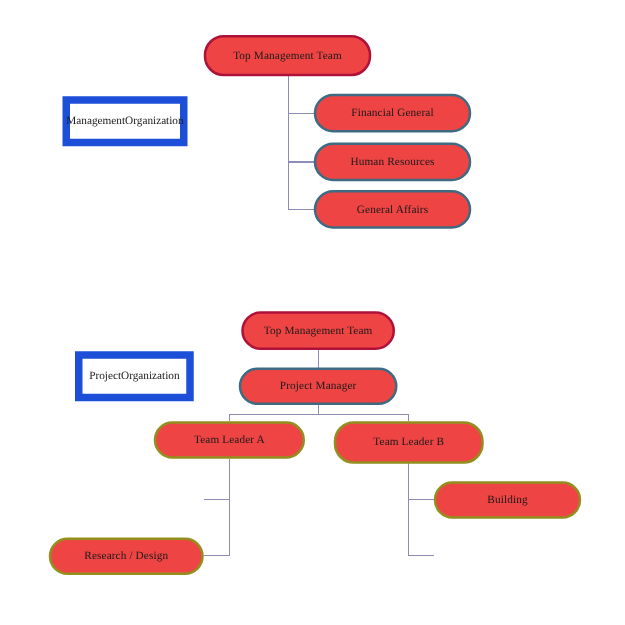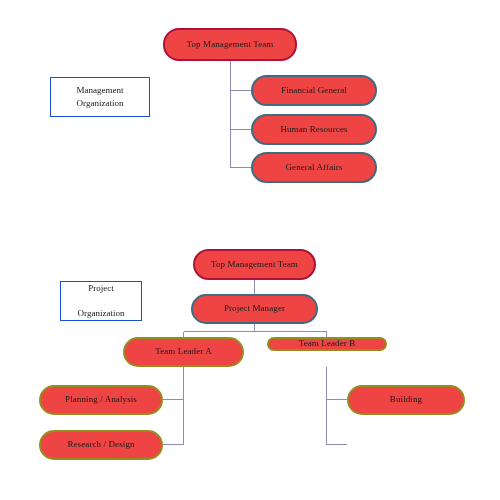--- a/index.html
+++ b/index.html
@@ -48,23 +48,23 @@
 
   .node.crimson { border-color: #AE1139; border-radius: 16px; }
   .node.steel   { border-color: #3E6B82; border-radius: 16px; }
   .node.olive   { border-color: #938F1E; border-radius: 16px; }
 
   
   .caption-box {
     position: absolute;
     box-sizing: border-box;
     background: #ffffff;
-    border: 1px solid #1d4ed8;
+    border: 6px solid #1d4ed8;
     display: flex;
-    flex-direction: column;
+    flex-direction: row;
     align-items: center;
     justify-content: center;
     text-align: center;
   }
   .caption-line {
     display: block;
     font-size: 9px;
     color: #1a1a1a;
     line-height: 1.45;
   }
@@ -123,44 +123,41 @@
   </div>
 
   <div class="node steel" style="left:251px; top:152px; width:126px; height:31px;">
     <span class="node-label">General Affairs</span>
   </div>
 
   <div class="node steel" style="left:251px; top:114px; width:126px; height:31px;">
     <span class="node-label">Human Resources</span>
   </div>
 
-  <div class="caption-box" style="left:60px; top:281px; width:82px; height:40px;justify-content:space-between;">
+  <div class="caption-box" style="left:60px; top:281px; width:95px; height:40px;">
     <span class="caption-line">Project</span>
     <span class="caption-line">Organization</span>
   </div>
 
   <div class="node crimson" style="left:193px; top:249px; width:123px; height:31px;">
     <span class="node-label">Top Management Team</span>
   </div>
 
   <div class="node steel" style="left:191px; top:294px; width:127px; height:30px;">
     <span class="node-label">Project Manager</span>
   </div>
 
   <div class="node olive" style="left:123px; top:337px; width:121px; height:30px;">
     <span class="node-label">Team Leader A</span>
   </div>
 
-  <div class="node olive" style="left:267px; top:337px; width:120px; height:14px;">
+  <div class="node olive" style="left:267px; top:337px; width:120px; height:34px;">
     <span class="node-label">Team Leader B</span>
   </div>
 
-  <div class="node olive" style="left:39px; top:385px; width:124px; height:30px;">
-    <span class="node-label">Planning / Analysis</span>
-  </div>
 
   <div class="node olive" style="left:39px; top:430px; width:124px; height:30px;">
     <span class="node-label">Research / Design</span>
   </div>
 
   <div class="node olive" style="left:347px; top:385px; width:118px; height:30px;">
     <span class="node-label">Building</span>
   </div>
 
 

